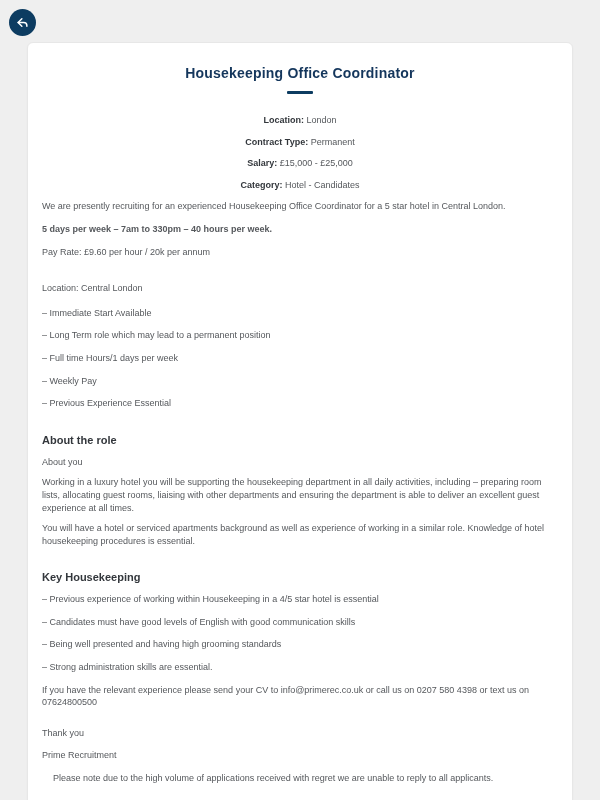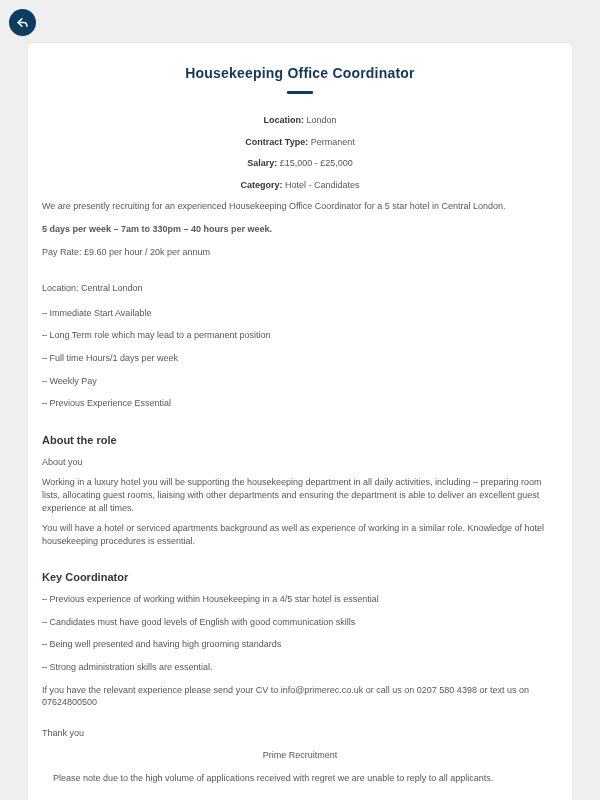--- a/index.html
+++ b/index.html
@@ -104,27 +104,27 @@
     <p class="bullet">– Long Term role which may lead to a permanent position</p>
     <p class="bullet">– Full time Hours/1 days per week</p>
     <p class="bullet">– Weekly Pay</p>
     <p class="bullet">– Previous Experience Essential</p>
 
     <h2 class="section-heading">About the role</h2>
     <p>About you</p>
     <p>Working in a luxury hotel you will be supporting the housekeeping department in all daily activities, including – preparing room lists, allocating guest rooms, liaising with other departments and ensuring the department is able to deliver an excellent guest experience at all times.</p>
     <p>You will have a hotel or serviced apartments background as well as experience of working in a similar role. Knowledge of hotel housekeeping procedures is essential.</p>
 
-    <h2 class="section-heading">Key Coordinator</h2>
+    <h2 class="section-heading">Key Housekeeping</h2>
     <p class="bullet">– Previous experience of working within Housekeeping in a 4/5 star hotel is essential</p>
     <p class="bullet">– Candidates must have good levels of English with good communication skills</p>
     <p class="bullet">– Being well presented and having high grooming standards</p>
     <p class="bullet">– Strong administration skills are essential.</p>
 
     <p>If you have the relevant experience please send your CV to info@primerec.co.uk or call us on 0207 580 4398 or text us on 07624800500</p>
 
     <p style="margin-top:18px;">Thank you</p>
-    <p style="margin-top:10px;text-align:center;">Prime Recruitment</p>
+    <p style="margin-top:10px;">Prime Recruitment</p>
     <p style="margin-top:10px; margin-bottom:2px;margin-left:11px;">Please note due to the high volume of applications received with regret we are unable to reply to all applicants.</p>
 
   </div>
 
 </div>
 
 </body></html>

